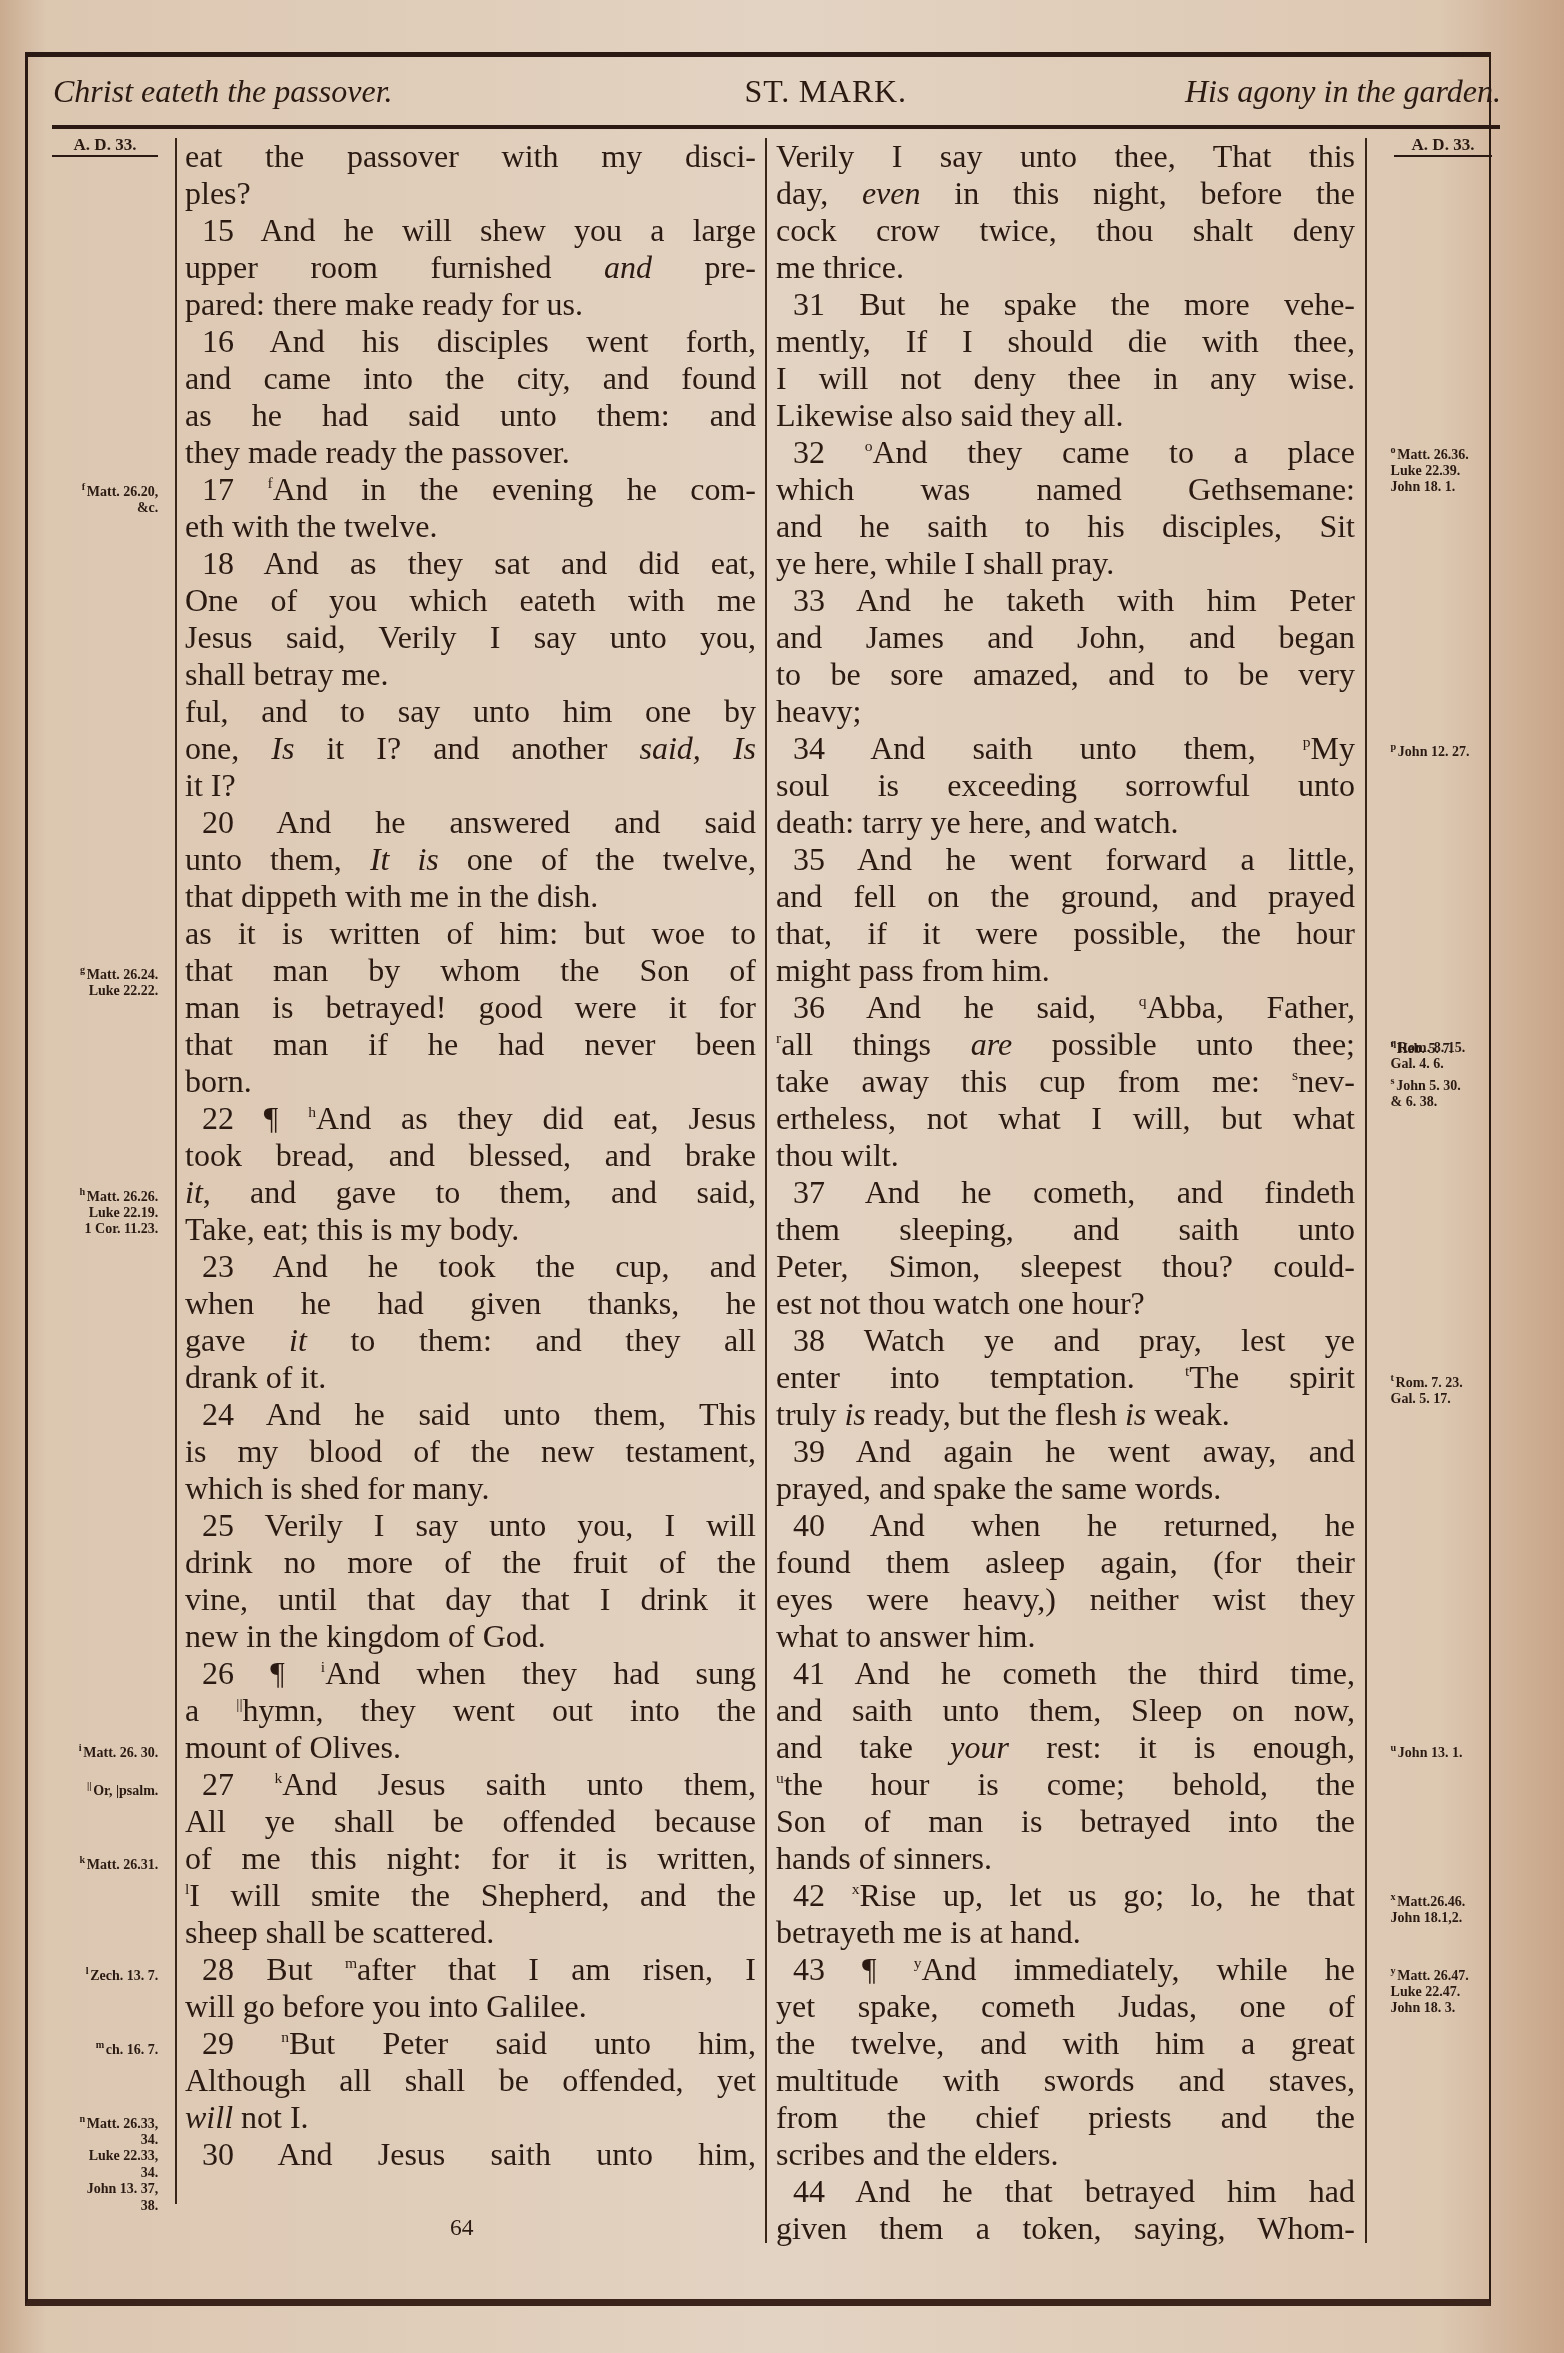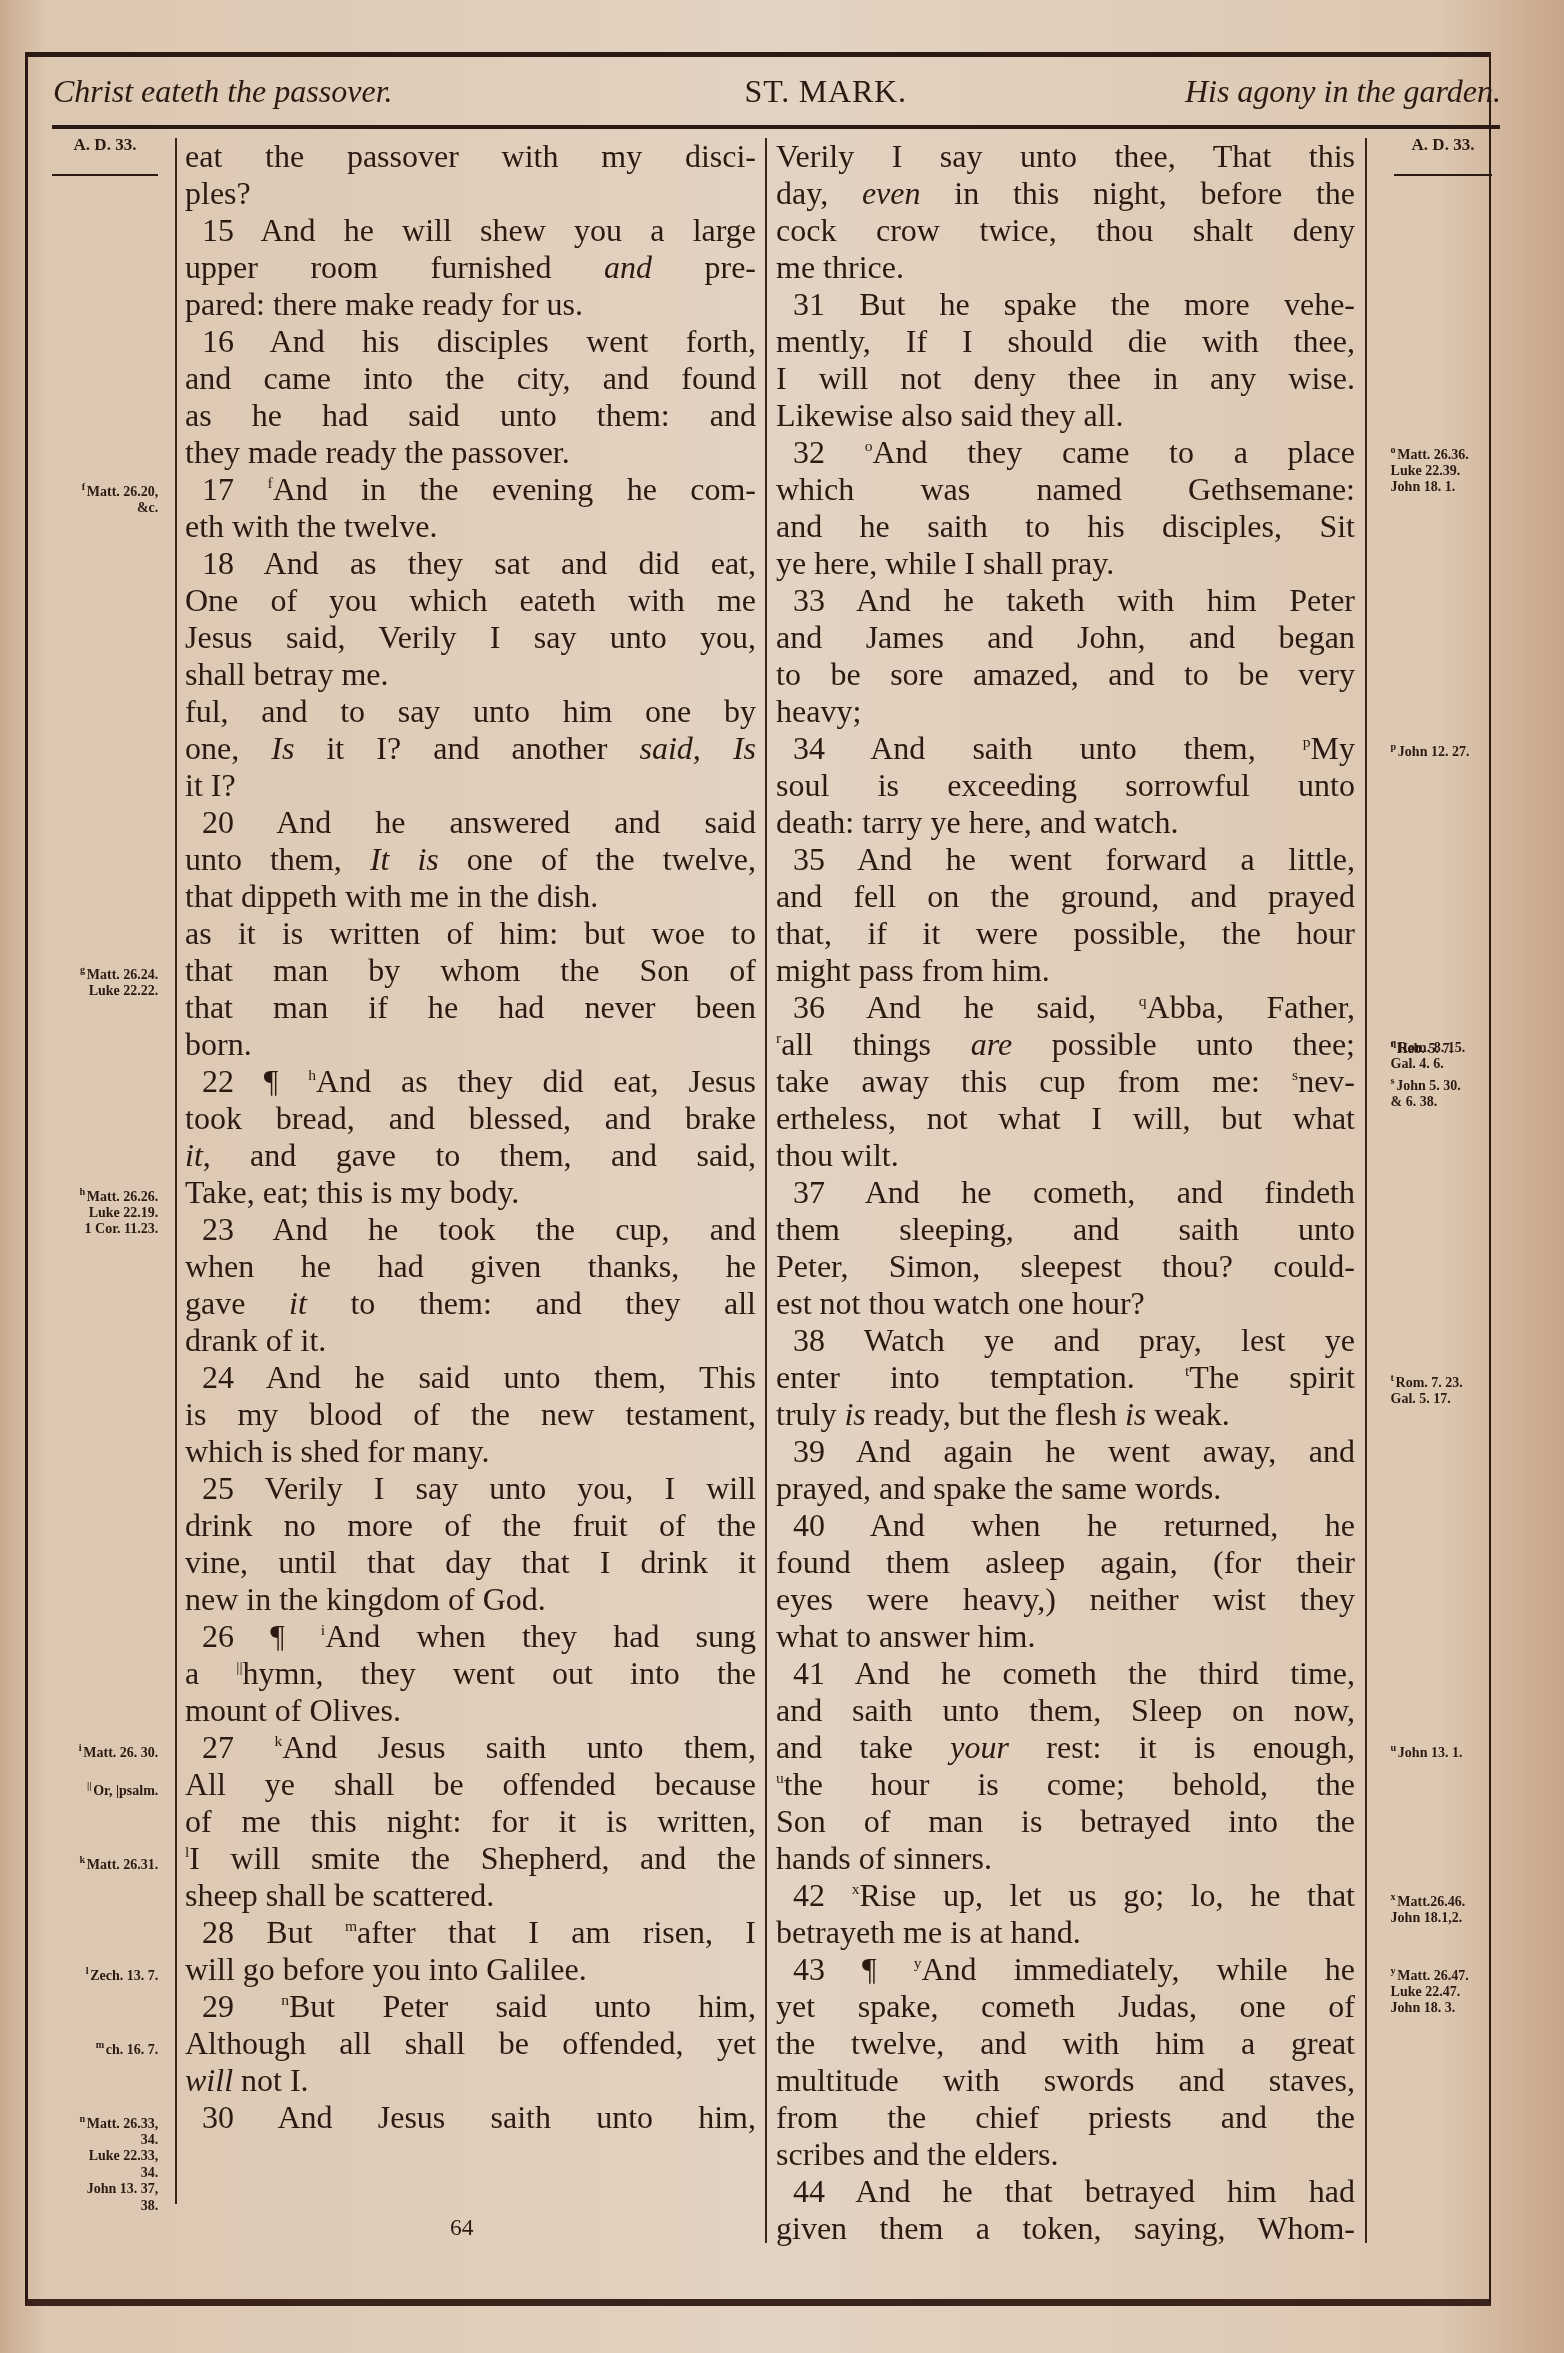--- a/index.html
+++ b/index.html
@@ -23,21 +23,21 @@
     font-size: 32px;
   }
   .rh-left, .rh-right { font-style: italic; }
   .rh-center { letter-spacing: 0.8px; margin-left: 74px; }
   .head-rule {
     position: absolute; left: 52px; top: 125px; width: 1448px; height: 3.9px; background: #2b1a14;
   }
   .margin-col { position: absolute; top: 137px; font-weight: bold; font-size: 14px; line-height: 16.4px; }
   .margin-left { left: 47px; width: 116px; }
   .margin-right { left: 1389px; width: 108px; }
-  .ad-label { text-align: center; font-size: 17px; padding-bottom: 21px; border-bottom: 2.3px solid #2b1a14; margin: 0 4.7px; }
+  .ad-label { text-align: center; font-size: 17px; padding-bottom: 2px; border-bottom: 2.3px solid #2b1a14; margin: 0 4.7px; }
   .ref { position: absolute; text-align: right; }
   .margin-left .ref { right: 4.7px; width: 117px; }
   .margin-right .ref { left: 1.6px; width: 108px; text-align: left; }
   .ref .mk { font-size: 10.2px; vertical-align: super; margin-right: 1.6px; }
   .col-rule { position: absolute; width: 1.6px; background: #3a2519; }
   .text-col { position: absolute; top: 138px; font-size: 32px; line-height: 37px; }
   .text-col .line { white-space: nowrap; text-align: justify; text-align-last: justify; height: 37px; }
   .text-col .line.last { text-align-last: left; }
   .text-col .line.indent { padding-left: 17px; }
   .text-col i { font-style: italic; }
@@ -157,20 +157,21 @@
     <div class="line">Jesus said, Verily I say unto you,</div>
     <div class="line last">shall betray me.</div>
     <div class="line">ful, and to say unto him one by</div>
     <div class="line">one, <i>Is</i> it I? and another <i>said, Is</i></div>
     <div class="line last">it I?</div>
     <div class="line indent">20 And he answered and said</div>
     <div class="line">unto them, <i>It is</i> one of the twelve,</div>
     <div class="line last">that dippeth with me in the dish.</div>
     <div class="line">as it is written of him: but woe to</div>
     <div class="line">that man by whom the Son of</div>
+    <div class="line">man is betrayed! good were it for</div>
     <div class="line">that man if he had never been</div>
     <div class="line last">born.</div>
     <div class="line indent">22 ¶ <sup>h</sup>And as they did eat, Jesus</div>
     <div class="line">took bread, and blessed, and brake</div>
     <div class="line"><i>it</i>, and gave to them, and said,</div>
     <div class="line last">Take, eat; this is my body.</div>
     <div class="line indent">23 And he took the cup, and</div>
     <div class="line">when he had given thanks, he</div>
     <div class="line">gave <i>it</i> to them: and they all</div>
     <div class="line last">drank of it.</div>

